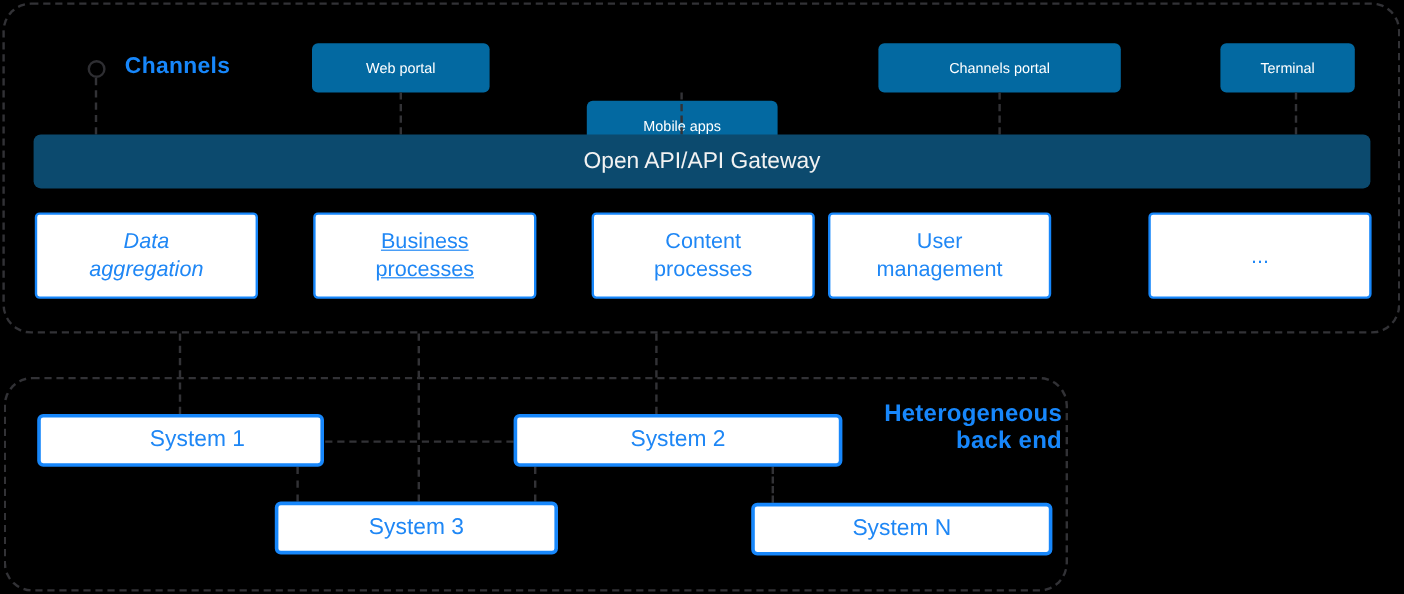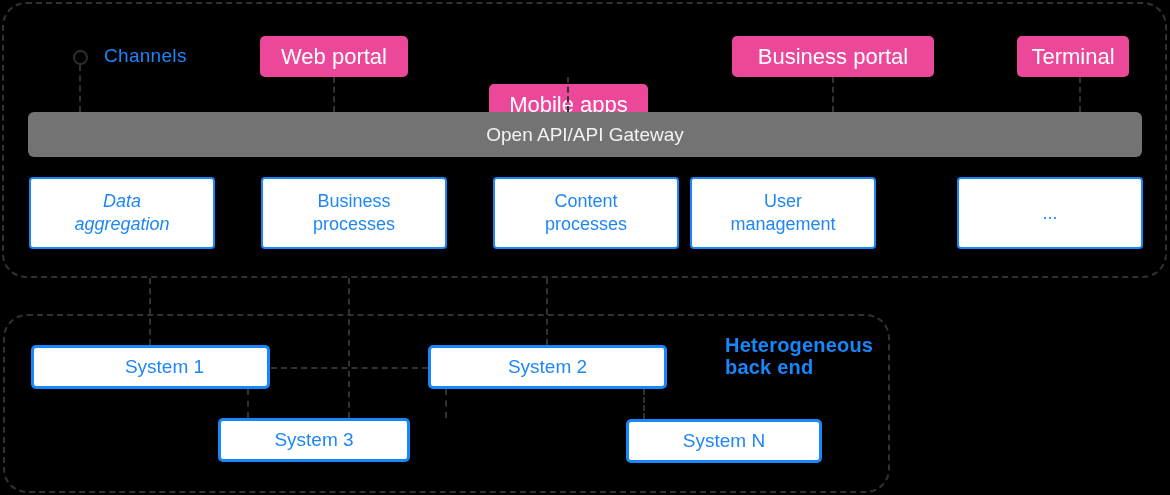--- a/index.html
+++ b/index.html
@@ -34,41 +34,41 @@
     border: 2px solid #2e2e32;
     border-radius: 50%;
     box-sizing: border-box;
     background: transparent;
   }
   .channels-label {
     position: absolute;
     left: 104px; top: 45px;
     color: #1787fb;
     font-size: 19px;
-    font-weight: 400;
+    font-weight: 700;
     letter-spacing: 0.3px;
   }
   .chan-btn {
     position: absolute;
     top: 36px;
     height: 41px;
-    background: #ec4899;
+    background: #0369a1;
     border-radius: 5px;
     color: #ffffff;
-    font-size: 22px;
+    font-size: 12px;
     display: flex;
     align-items: center;
     justify-content: center;
     box-sizing: border-box;
   }
   .gateway-bar {
     position: absolute;
     left: 28px; top: 112px;
     width: 1114px; height: 45px;
-    background: #737373;
+    background: #0c4a6e;
     border-radius: 6px;
     color: #f2f2f2;
     font-size: 19px;
     display: flex;
     align-items: center;
     justify-content: center;
   }
   .service-box {
     position: absolute;
     top: 177px;
@@ -100,64 +100,64 @@
     justify-content: center;
   }
   .backend-label {
     position: absolute;
     left: 725px; top: 334px;
     width: 160px;
     color: #1787fb;
     font-size: 20px;
     font-weight: 700;
     line-height: 22px;
-    text-align: left;
+    text-align: right;
     letter-spacing: 0.2px;
   }
 </style>
 </head>
 <body>
 
 <div class="canvas">
 
   <div class="dashed-panel" style="left:2px; top:2px; width:1165px; height:276px;"></div>
 
   <span class="node-circle"></span>
   <div class="channels-label">Channels</div>
 
   <div class="chan-btn" style="left:260px; width:148px;">Web portal</div>
   <div class="chan-btn" style="left:489px; width:159px;margin-top:48px;">Mobile apps</div>
-  <div class="chan-btn" style="left:732px; width:202px;">Business portal</div>
+  <div class="chan-btn" style="left:732px; width:202px;">Channels portal</div>
   <div class="chan-btn" style="left:1017px; width:112px;">Terminal</div>
 
   <div class="v-conn" style="left:79px; top:65px; height:47px;"></div>
   <div class="v-conn" style="left:333px; top:77px; height:35px;"></div>
   <div class="v-conn" style="left:567px; top:77px; height:35px;"></div>
   <div class="v-conn" style="left:832px; top:77px; height:35px;"></div>
   <div class="v-conn" style="left:1079px; top:77px; height:35px;"></div>
 
   <div class="gateway-bar">Open API/API Gateway</div>
 
   <div class="service-box" style="left:29px;font-style:italic;">Data aggregation</div>
-  <div class="service-box" style="left:261px;">Business processes</div>
+  <div class="service-box" style="left:261px;text-decoration:underline;">Business processes</div>
   <div class="service-box" style="left:493px;">Content processes</div>
   <div class="service-box" style="left:690px;">User management</div>
   <div class="service-box" style="left:957px;">...</div>
 
   <div class="v-conn" style="left:149px; top:278px; height:67px;"></div>
   <div class="v-conn" style="left:348px; top:278px; height:140px;"></div>
   <div class="v-conn" style="left:546px; top:278px; height:67px;"></div>
 
   <div class="dashed-panel" style="left:3px; top:314px; width:887px; height:179px;"></div>
 
   <div class="h-conn" style="left:271px; top:367px; width:157px;"></div>
   <div class="v-conn" style="left:247px; top:389px; height:29px;"></div>
   <div class="v-conn" style="left:445px; top:389px; height:29px;"></div>
   <div class="v-conn" style="left:643px; top:389px; height:30px;"></div>
 
   <div class="system-box" style="left:31px; top:345px; width:239px;padding-left:28px;">System 1</div>
-  <div class="system-box" style="left:428px; top:345px; width:239px;">System 2</div>
-  <div class="system-box" style="left:218px; top:418px; width:192px;">System 3</div>
-  <div class="system-box" style="left:626px; top:419px; width:196px;">System N</div>
+  <div class="system-box" style="left:428px; top:345px; width:274px;">System 2</div>
+  <div class="system-box" style="left:229px; top:418px; width:236px;">System 3</div>
+  <div class="system-box" style="left:626px; top:419px; width:251px;">System N</div>
 
   <div class="backend-label">Heterogeneous back end</div>
 
 </div>
 
 </body></html>

